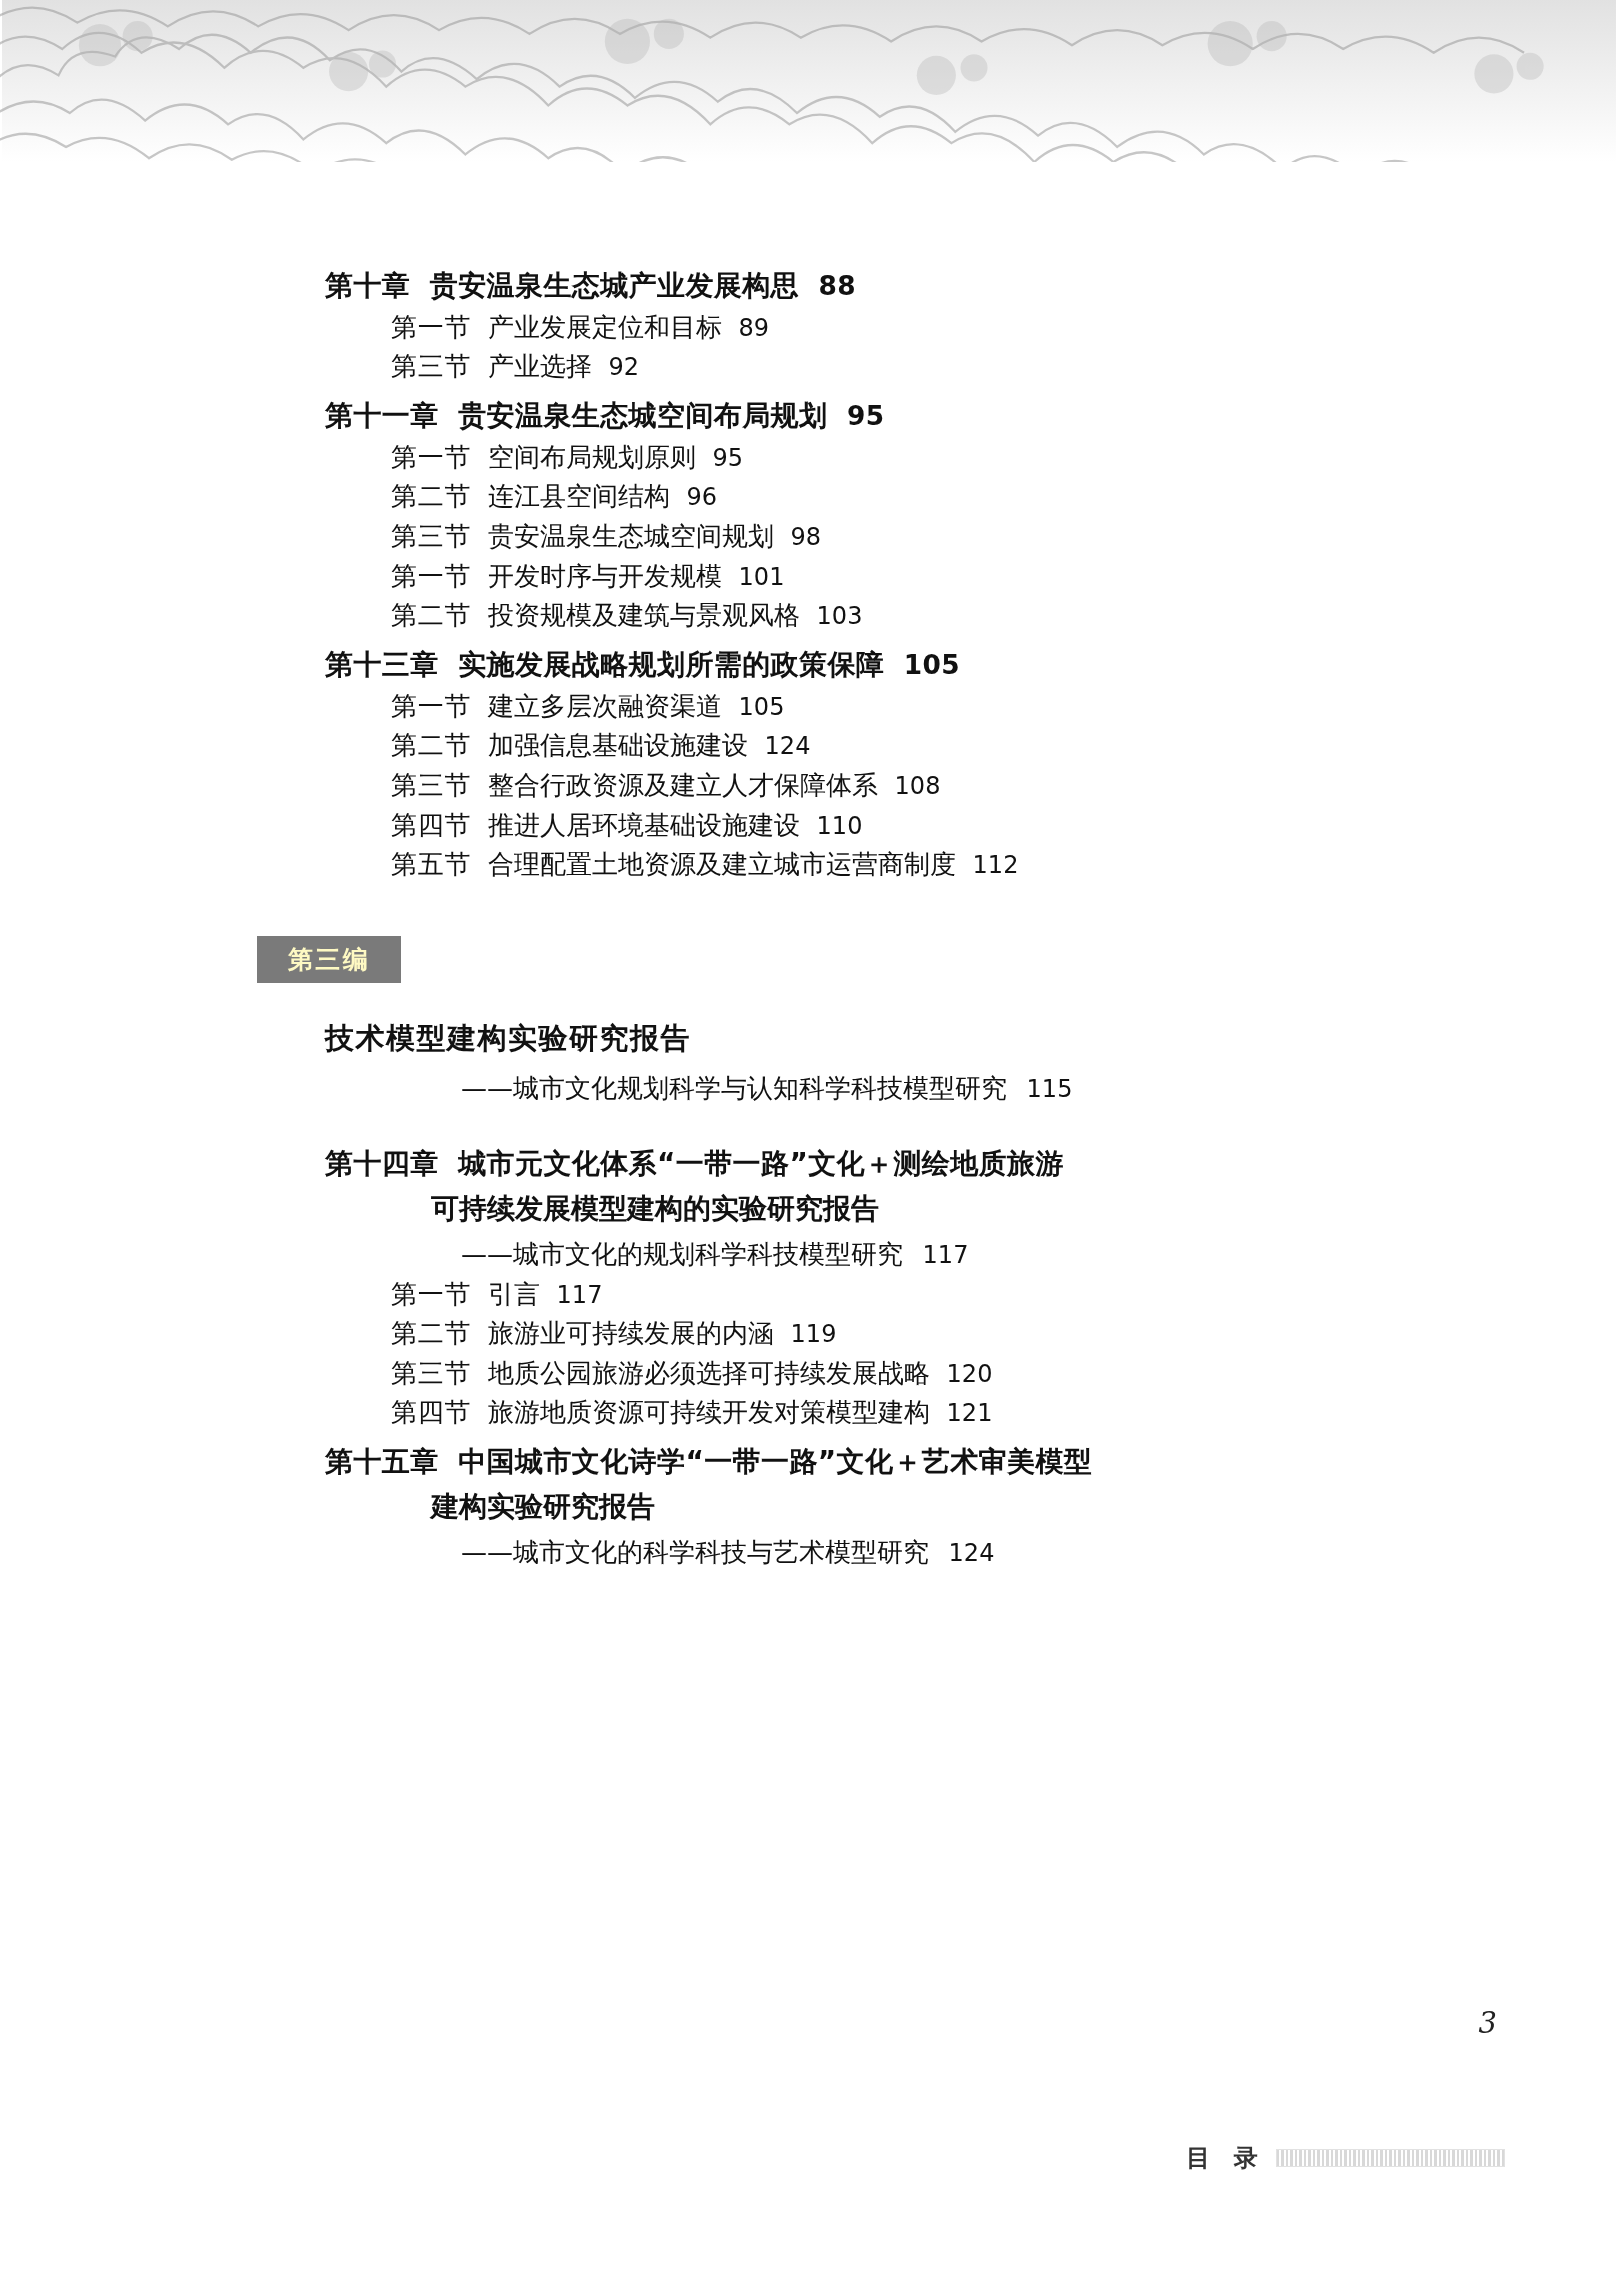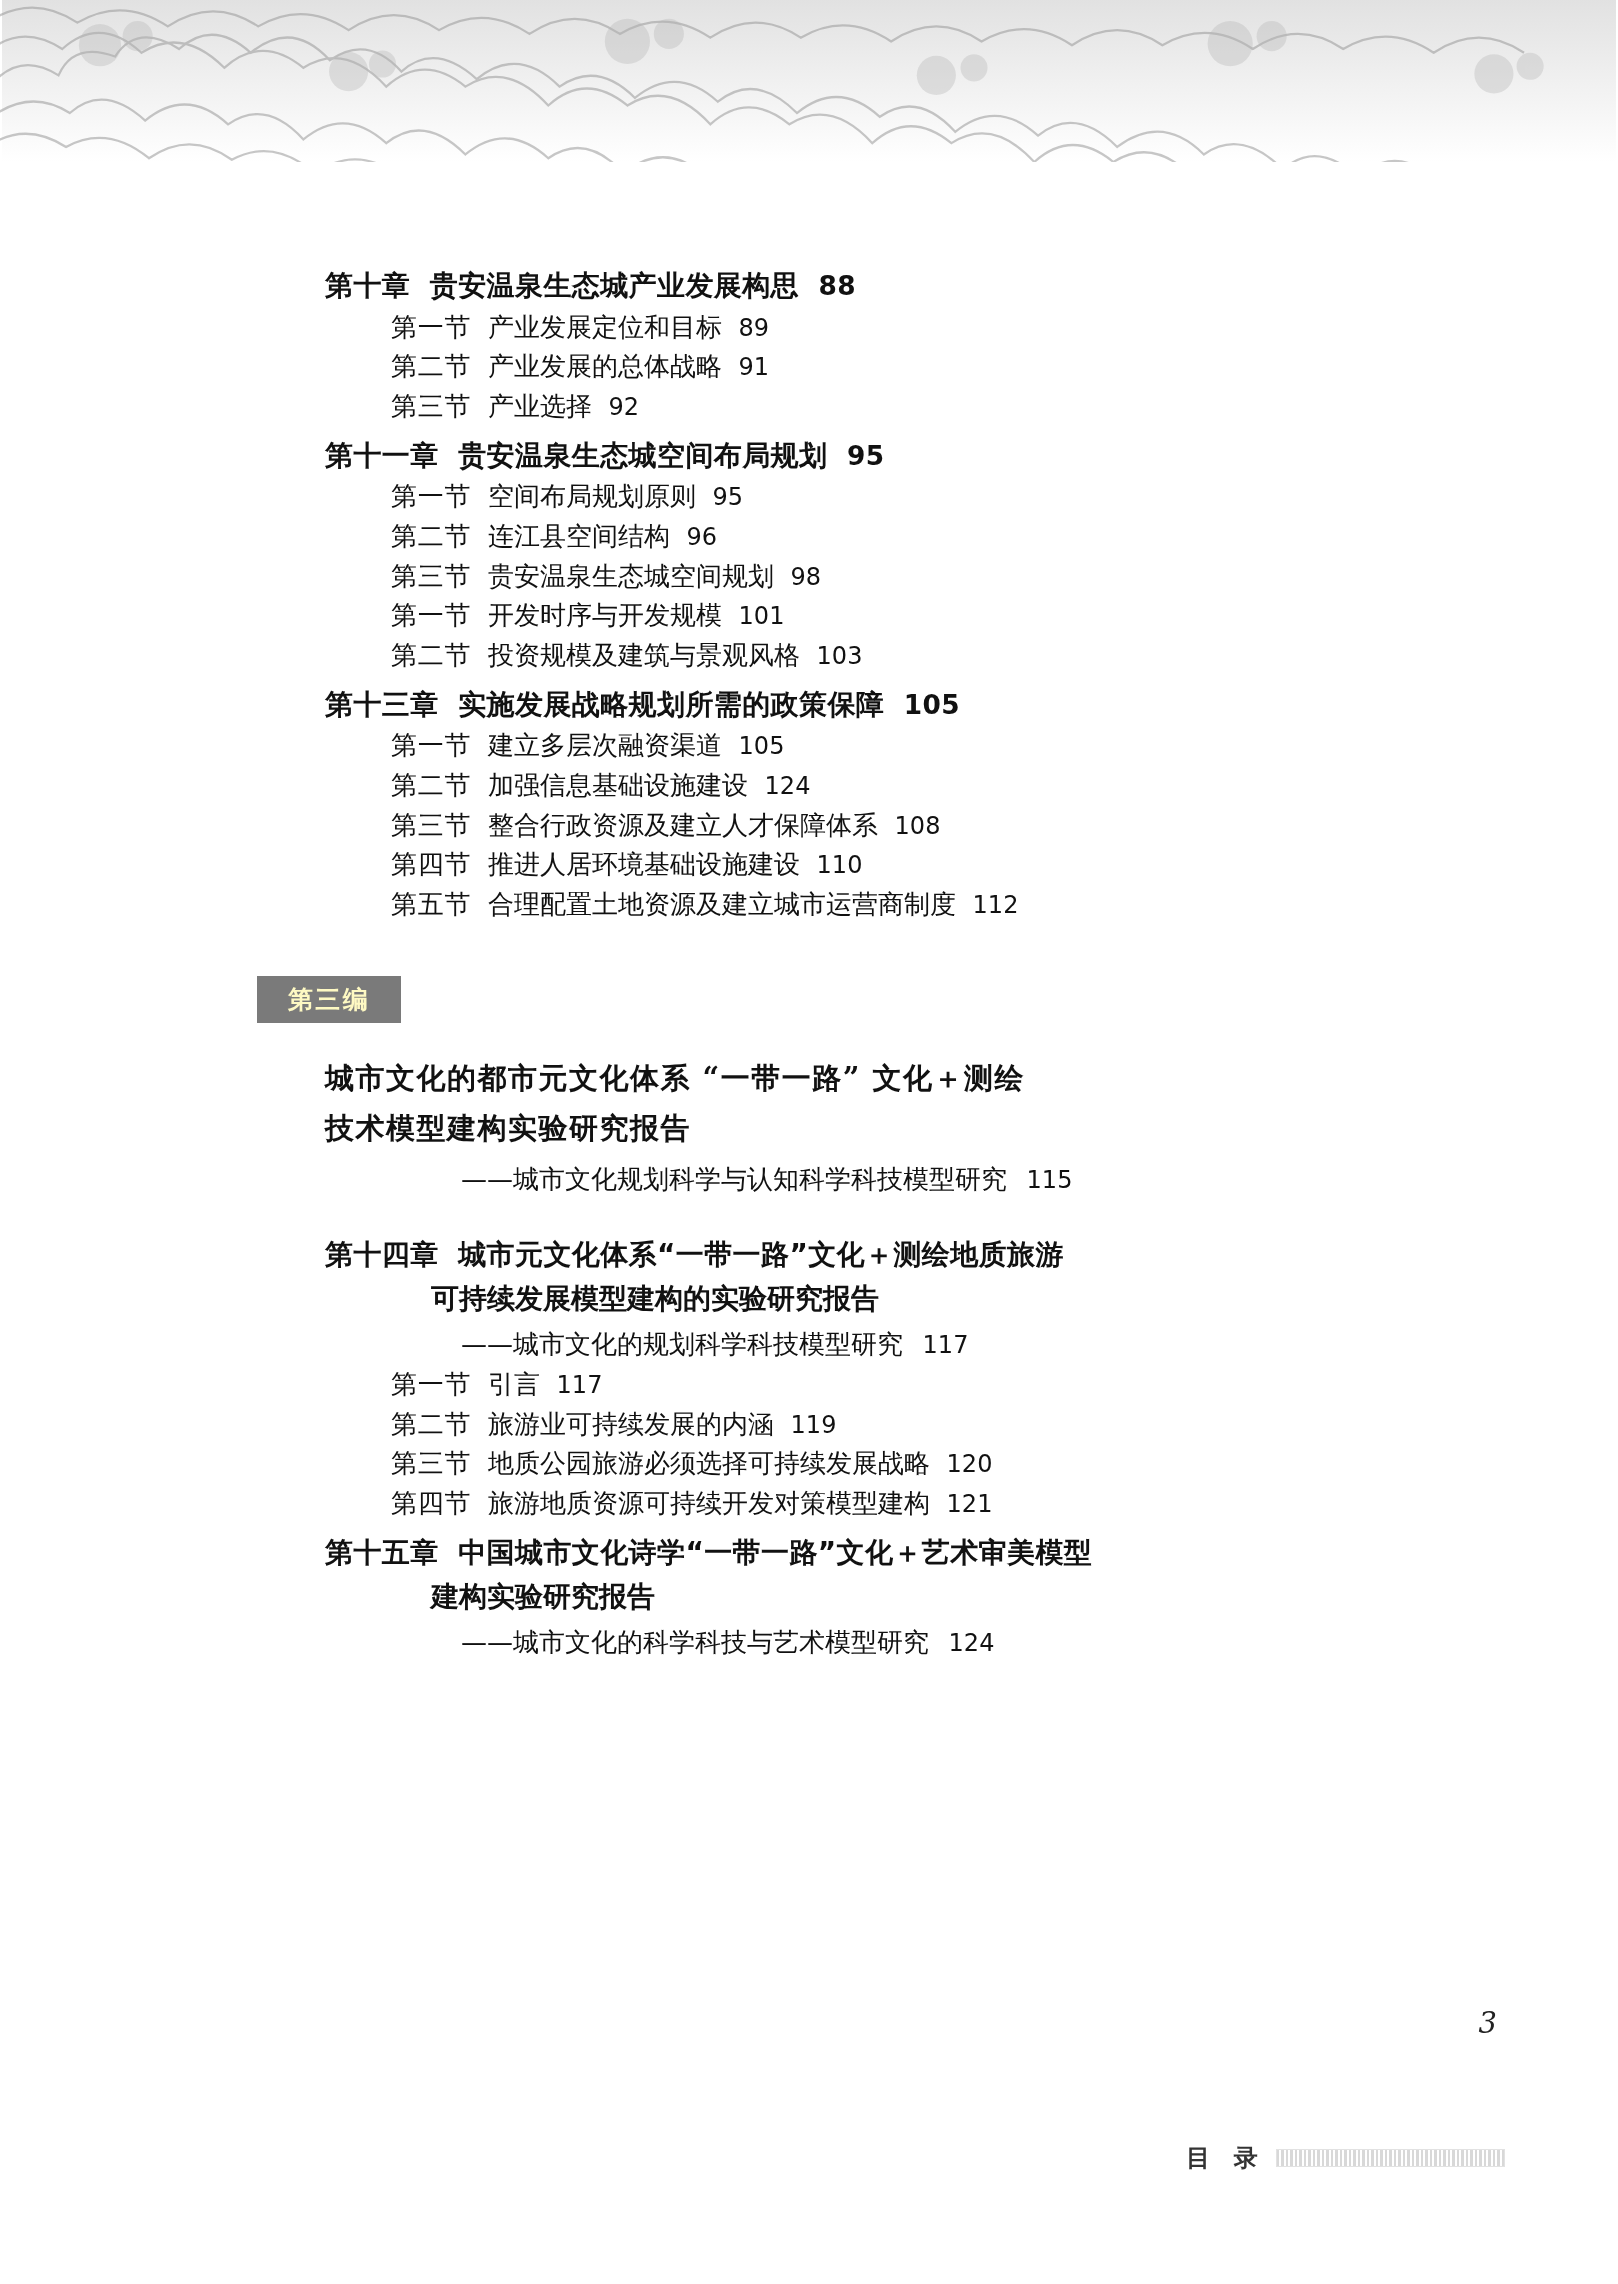--- a/index.html
+++ b/index.html
@@ -193,23 +193,20 @@
 
   <div class="toc">
 
     <div class="ch">
       <span>第十章</span><span class="num-gap"></span><span>贵安温泉生态城产业发展构思</span><span class="num-gap"></span><span class="pg">88</span>
     </div>
     <div class="sec">
       <span class="lbl">第一节</span><span class="gap"></span><span>产业发展定位和目标</span><span class="gap"></span><span class="pg">89</span>
     </div>
     <div class="sec">
-      <span class="lbl">第二节</span><span class="gap"></span><span>产业发展的总体战略</span><span class="gap"></span><span class="pg">91</span>
-    </div>
-    <div class="sec">
       <span class="lbl">第三节</span><span class="gap"></span><span>产业选择</span><span class="gap"></span><span class="pg">92</span>
     </div>
 
     <div class="ch">
       <span>第十一章</span><span class="num-gap"></span><span>贵安温泉生态城空间布局规划</span><span class="num-gap"></span><span class="pg">95</span>
     </div>
     <div class="sec">
       <span class="lbl">第一节</span><span class="gap"></span><span>空间布局规划原则</span><span class="gap"></span><span class="pg">95</span>
     </div>
     <div class="sec">
@@ -243,21 +240,20 @@
     </div>
     <div class="sec">
       <span class="lbl">第五节</span><span class="gap"></span><span>合理配置土地资源及建立城市运营商制度</span><span class="gap"></span><span class="pg">112</span>
     </div>
 
     <div class="part">
       <span>第三编</span>
     </div>
 
     <div class="part-title">
-      <span class="l2">城市文化的都市元文化体系 “一带一路” 文化＋测绘</span>
       <span class="l2">技术模型建构实验研究报告</span>
     </div>
     <div class="part-sub">
       <span>——城市文化规划科学与认知科学科技模型研究</span><span class="gap" style="display:inline-block;width:19.6px;"></span><span class="pg">115</span>
     </div>
 
     <div class="ch" style="margin-top:44px;">
       <span>第十四章</span><span class="num-gap"></span><span>城市元文化体系“一带一路”文化＋测绘地质旅游</span>
     </div>
     <div class="ch-cont">

